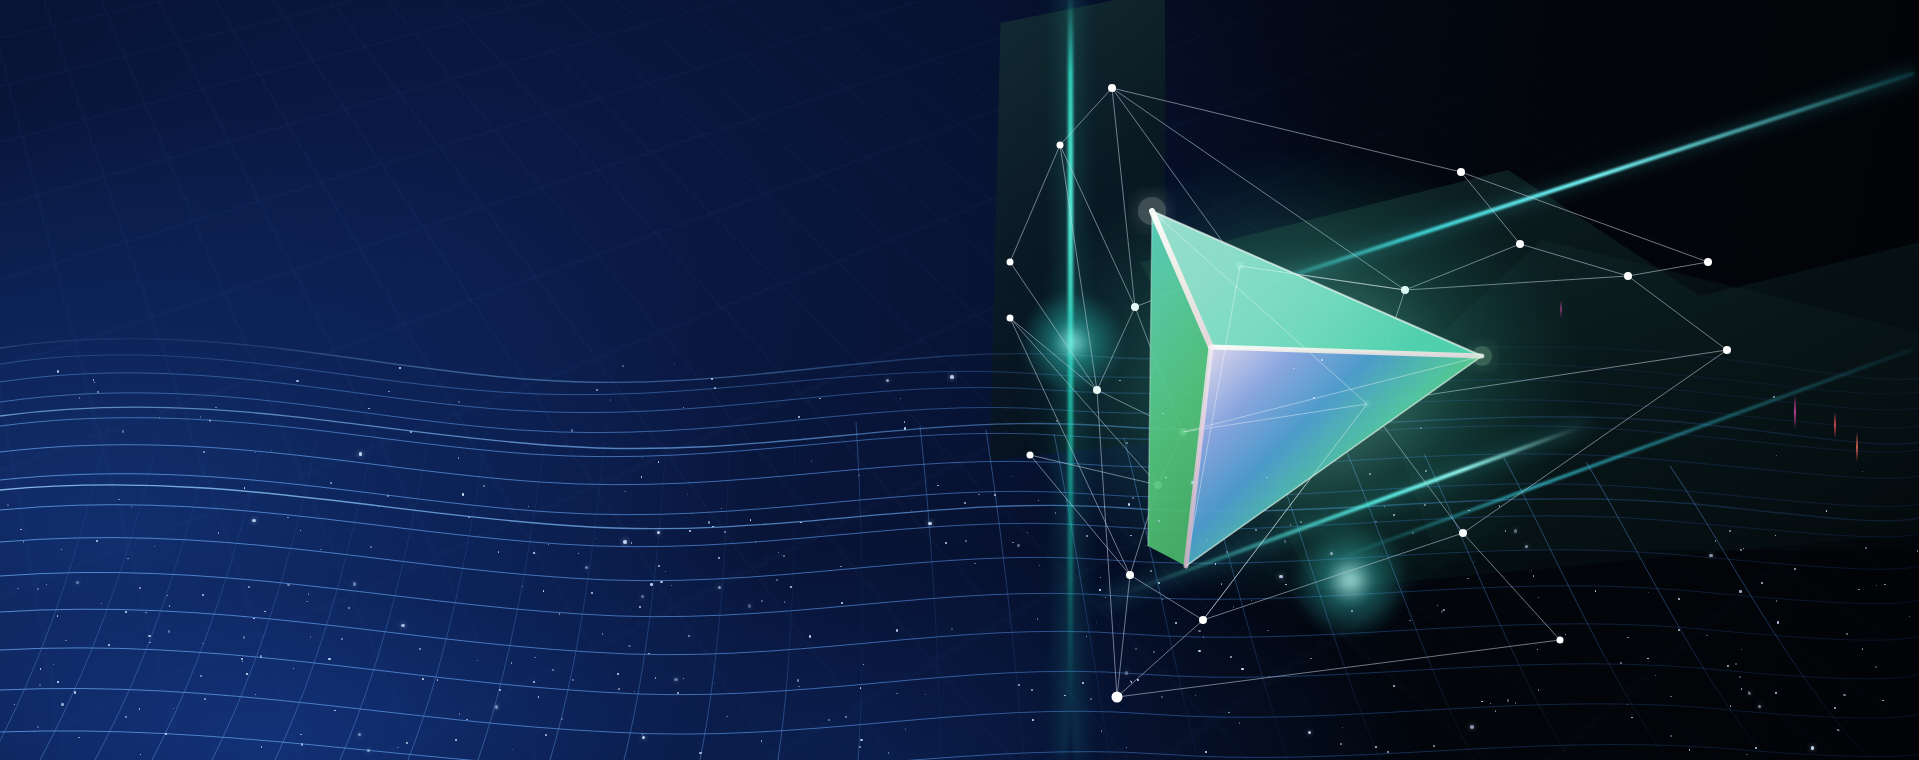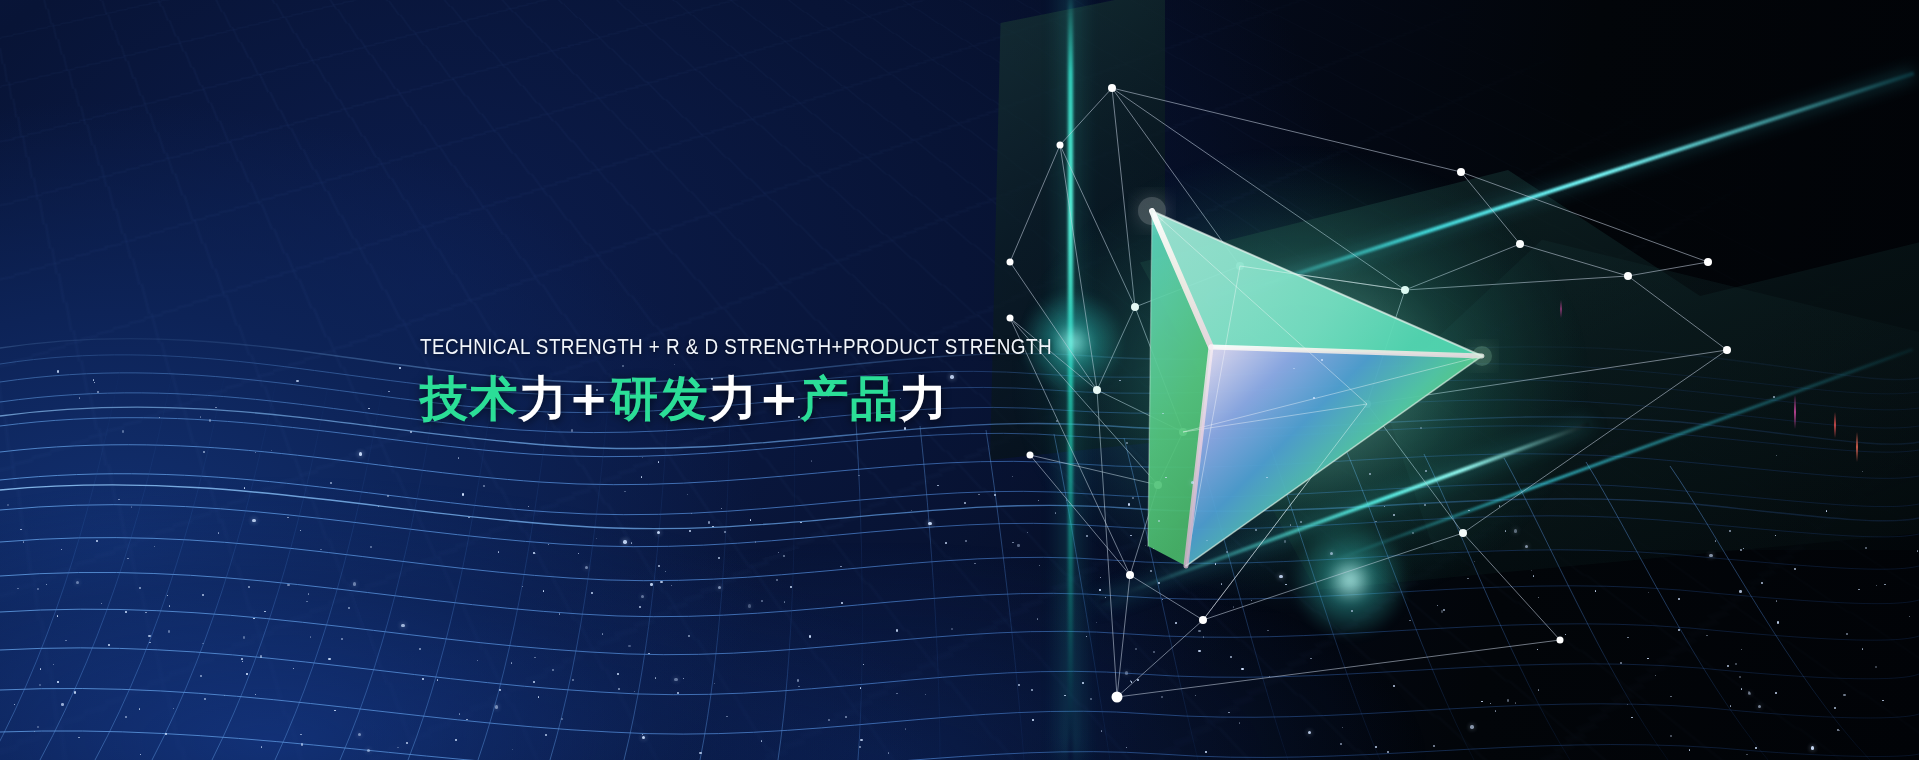--- a/index.html
+++ b/index.html
@@ -802,20 +802,14 @@
       <div class="particle" style="left: 950.6px; top: 627.7px; width: 2.4px; height: 2.4px; opacity: 0.33;"></div>
       <div class="particle" style="left: 720.6px; top: 507.7px; width: 1.6px; height: 1.6px; opacity: 0.68;"></div>
       <div class="particle" style="left: 100.6px; top: 602.5px; width: 1.6px; height: 1.6px; opacity: 0.64;"></div>
       <div class="particle" style="left: 418.8px; top: 648px; width: 2.4px; height: 2.4px; opacity: 0.66;"></div>
       <div class="particle" style="left: 499.3px; top: 689.3px; width: 1.6px; height: 1.6px; opacity: 0.81;"></div>
       <div class="particle" style="left: 1383.6px; top: 505.7px; width: 1.6px; height: 1.6px; opacity: 0.73;"></div>
       <div class="particle" style="left: 641.6px; top: 456.9px; width: 1.6px; height: 1.6px; opacity: 0.33;"></div>
       <div class="particle" style="left: 409.9px; top: 430.7px; width: 2.4px; height: 2.4px; opacity: 0.81;"></div>
     </div>
 
-  <div class="text-block">
-    <div class="subtitle">TECHNICAL STRENGTH + R &amp; D STRENGTH+PRODUCT STRENGTH</div>
-    <div class="headline">
-      <span class="hl-green">技术</span><span class="hl-white">力</span><span class="hl-white">+</span><span class="hl-green">研发</span><span class="hl-white">力</span><span class="hl-white">+</span><span class="hl-green">产品</span><span class="hl-white">力</span>
-    </div>
-  </div>
 
 </div>
 
 </body></html>

